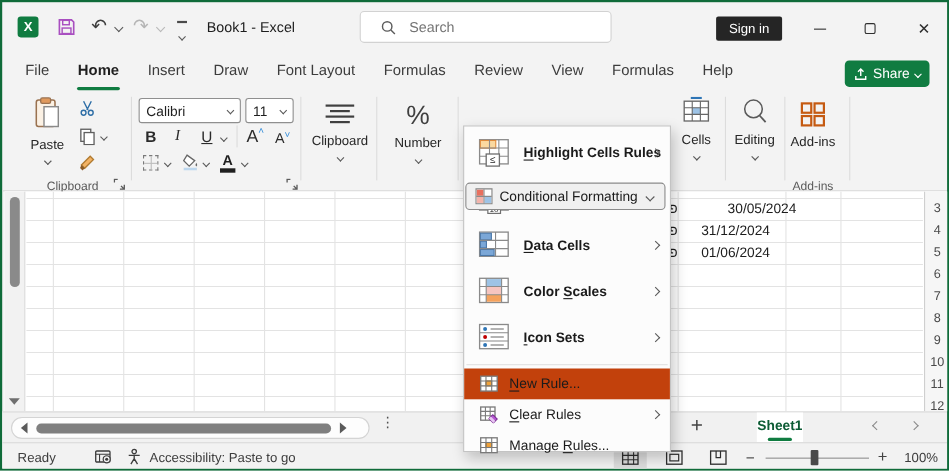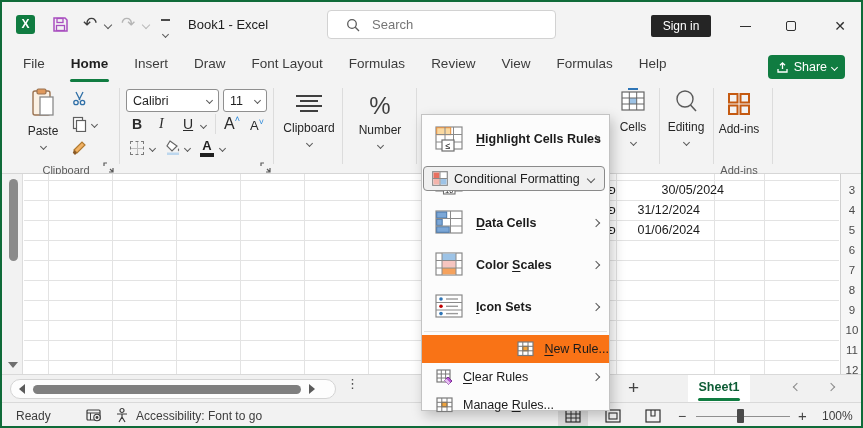--- a/index.html
+++ b/index.html
@@ -78,21 +78,21 @@
   .tabstrip { position:absolute; left:0; top:372px; width:100%; height:28px; background:#f1f1f1; border-top:1px solid #d9d9d9; }
   .hscroll { position:absolute; left:8px; top:4px; width:326px; height:20px; background:#fdfdfd;
              border:1px solid #d4d4d4; border-radius:10px; display:flex; align-items:center; }
   .htri-l { width:0; height:0; border-top:5px solid transparent; border-bottom:5px solid transparent;
             border-right:6px solid #5a5a5a; margin-left:8px; }
   .htri-r { width:0; height:0; border-top:5px solid transparent; border-bottom:5px solid transparent;
             border-left:6px solid #5a5a5a; margin-left:8px; }
   .hthumb { margin-left:8px; width:268px; height:9px; background:#7f7f7f; border-radius:5px; }
   .dots { position:absolute; left:344px; top:3px; font-size:13px; color:#4f4f4f; letter-spacing:0; line-height:11px; }
   .newsheet { position:absolute; left:626px; top:2px; font-size:19px; color:#444; font-weight:300; }
-  .sheettab { position:absolute; left:686px; top:0; width:62px; height:28px; background:#fff; text-align:center; }
+  .sheettab { position:absolute; left:686px; top:0; width:42px; height:28px; background:#fff; text-align:center; }
   .sheettab .nm { font-size:12.5px; font-weight:bold; color:#0d5c35; line-height:25px; }
   .sheettab .under { position:absolute; left:10px; right:10px; bottom:2px; height:3px; background:#107c41; border-radius:2px; }
   .navchev { position:absolute; top:9px; color:#8a8a8a; }
 
   
   .statusbar { position:absolute; left:0; top:400px; width:100%; height:26px; background:#f2f2f2;
                border-top:1px solid #d9d9d9; font-size:12px; color:#3d3d3d; }
   .ready { position:absolute; left:14px; top:6px; }
   .acc-text { position:absolute; left:134px; top:6px; }
   .view-ic { position:absolute; top:2px; width:30px; height:22px; display:flex; align-items:center; justify-content:center; }
@@ -106,21 +106,21 @@
   
   .cf-menu { position:absolute; left:419px; top:112px; width:189px; height:297px; background:#fcfcfc;
              border:1px solid #c3c3c3; box-shadow:3px 5px 12px rgba(0,0,0,.22); z-index:4; padding-top:3px; }
   .mi { display:flex; align-items:center; position:relative; }
   .mi.big { height:42px; padding-left:12px; }
   .mi.small { height:28px; padding-left:14px; }
   .mi .txt { font-size:12.5px; color:#1b1b1b; margin-left:10px; }
   .mi.big .txt { font-weight:bold;text-align:right; }
   .mi .key { text-decoration:underline; text-underline-offset:2px; }
   .mi .arrow { position:absolute; right:10px; }
-  .mi.hover { background:#f97316;justify-content:flex-end; }
+  .mi.hover { background:#c2410c; }
   .msep { height:1px; background:#e2e2e2; margin:3px 2px; }
 
   svg { display:block; }
 </style>
 </head>
 <body>
 
 <div class="window">
 
   <div class="titlebar">
@@ -418,21 +418,21 @@
         <circle cx="11" cy="9.5" r="3.2" fill="#f2f2f2" stroke="#3d3d3d" stroke-width="1.1"></circle>
         <circle cx="11" cy="9.5" r="1.4" fill="#3d3d3d"></circle>
       </svg>
     </div>
     <div style="position:absolute;left:112px;top:4px;">
       <svg width="16" height="17" viewBox="0 0 16 17">
         <circle cx="8" cy="3.5" r="2" fill="none" stroke="#3d3d3d" stroke-width="1.2"></circle>
         <path d="M3 7 h10 M8 7 v5 M8 10 l-3 5 M8 10 l3 5" fill="none" stroke="#3d3d3d" stroke-width="1.2"></path>
       </svg>
     </div>
-    <div class="acc-text">Accessibility: Font to go</div>
+    <div class="acc-text">Accessibility: Paste to go</div>
 
     <div class="view-ic active" style="left:556px;">
       <svg width="16" height="14" viewBox="0 0 16 14">
         <rect x="1" y="1" width="14" height="12" fill="none" stroke="#2f2f2f" stroke-width="1.2"></rect>
         <line x1="1" y1="5" x2="15" y2="5" stroke="#2f2f2f"></line>
           <line x1="1" y1="9" x2="15" y2="9" stroke="#2f2f2f"></line>
         <line x1="6" y1="1" x2="6" y2="13" stroke="#2f2f2f"></line>
           <line x1="11" y1="1" x2="11" y2="13" stroke="#2f2f2f"></line>
       </svg>
     </div>

